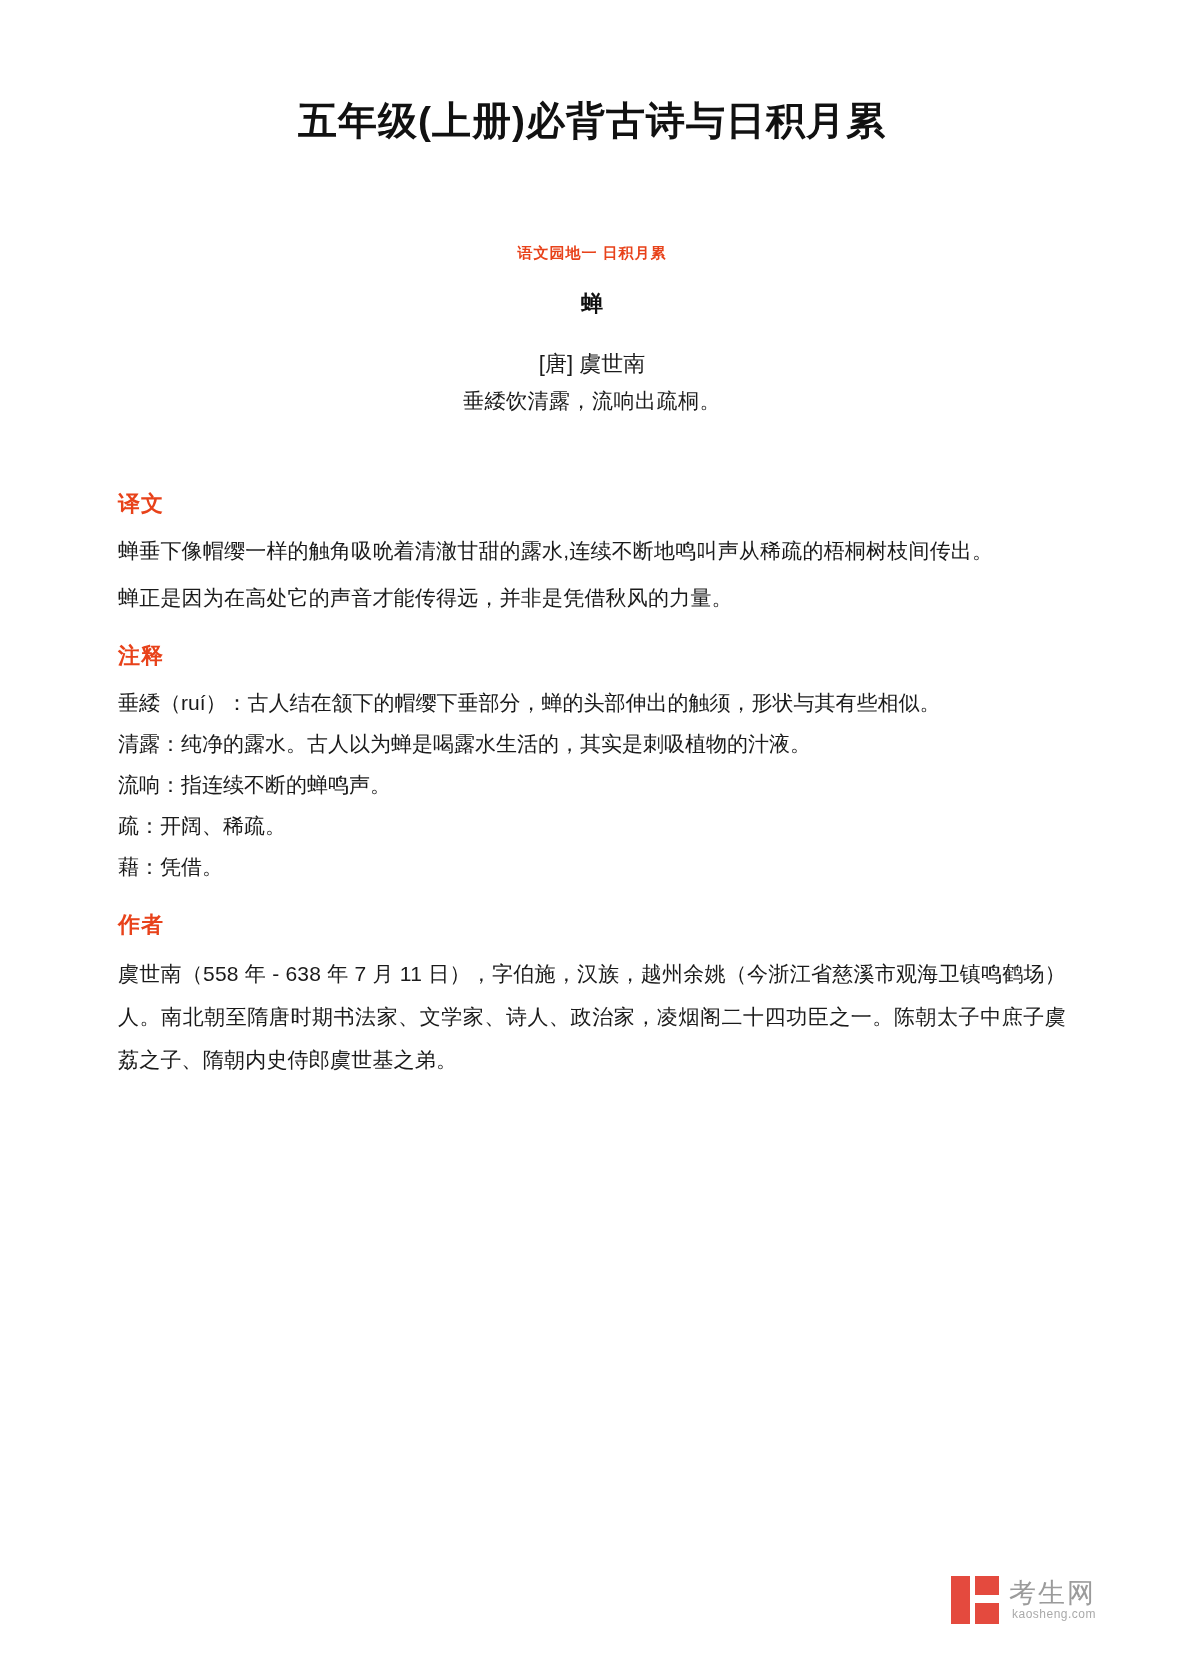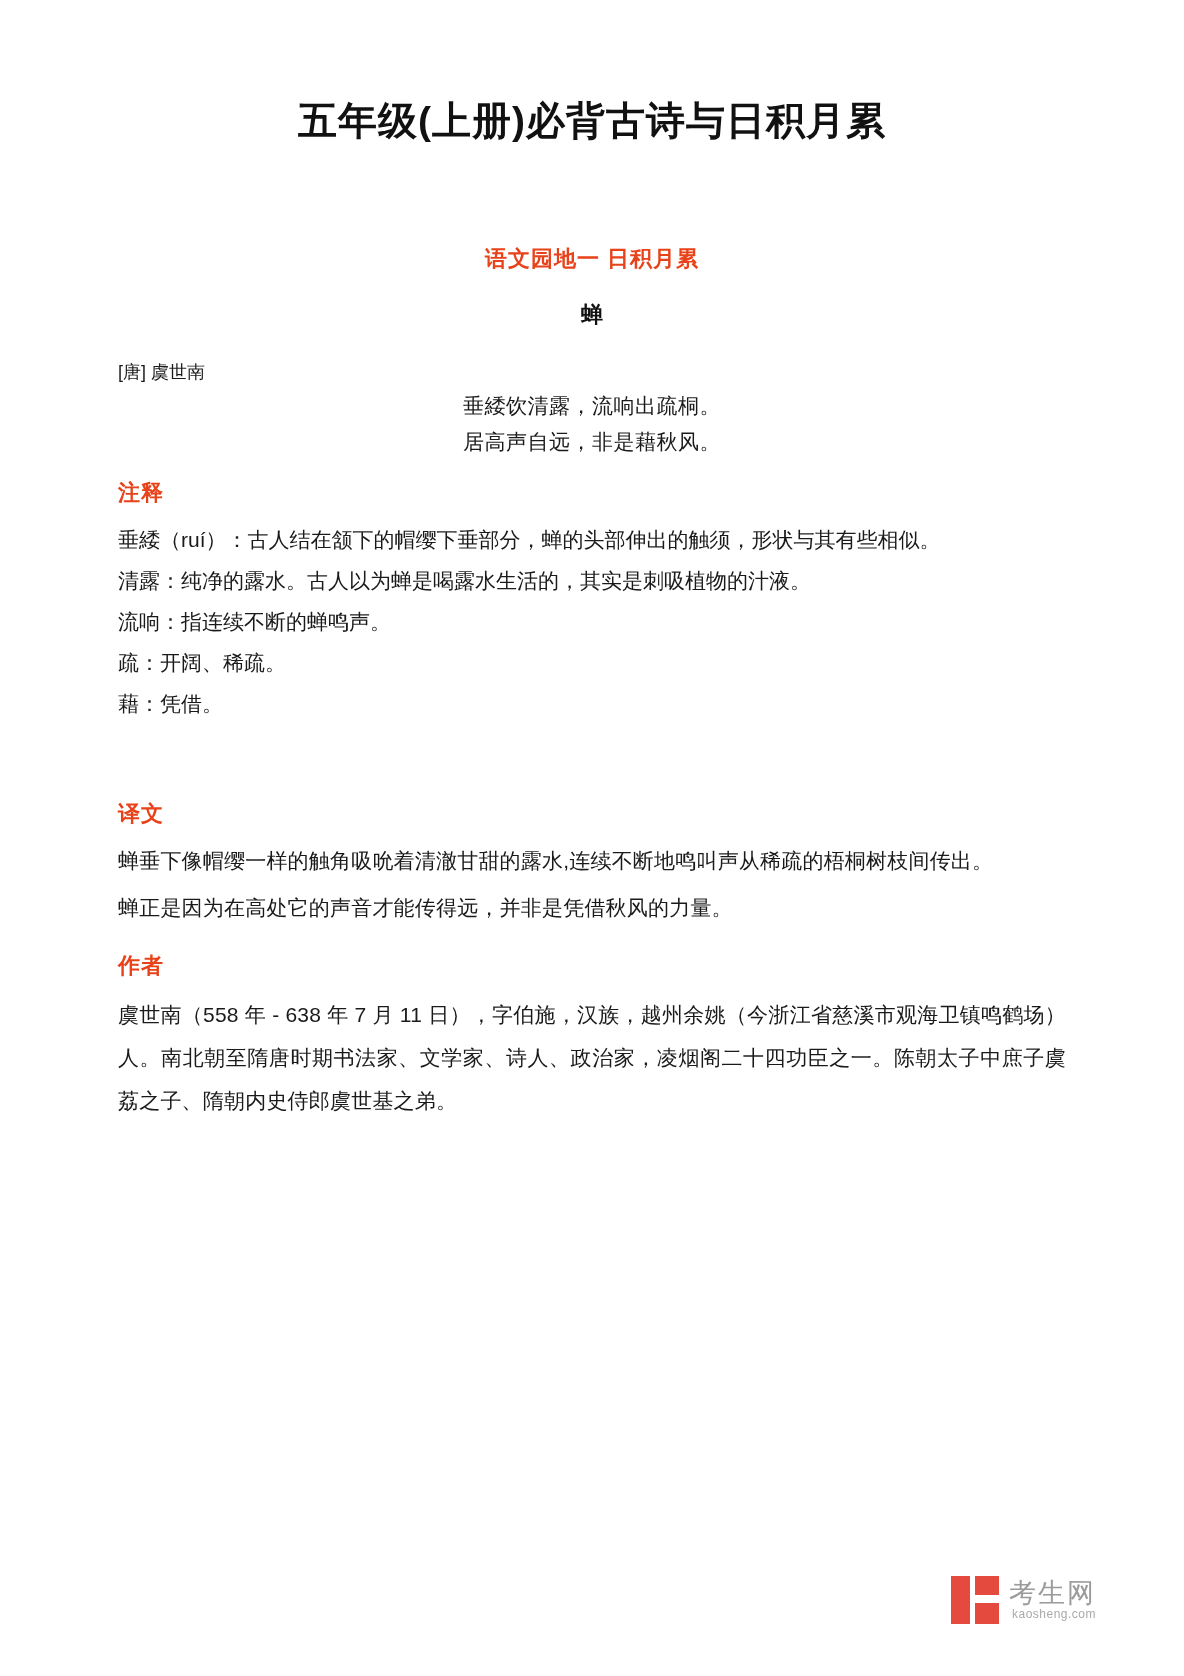--- a/index.html
+++ b/index.html
@@ -26,34 +26,35 @@
     text-align: center;
     font-size: 39px;
     font-weight: bold;
     letter-spacing: 1px;
     margin: 18px 0 0 0;
     color: #111111;
   }
   .section-heading {
     text-align: center;
     color: #e8421a;
-    font-size: 22px;
+    font-size: 15px;
     font-weight: bold;
     margin-top: 96px;
     letter-spacing: 1px;
   }
   .poem-title {
     text-align: center;
     font-size: 22px;
     font-weight: bold;
     margin-top: 26px;
     color: #111111;
   }
   .poem-author {
-    font-size: 18px;
+    text-align: center;
+    font-size: 22px;
     margin-top: 30px;
     color: #1a1a1a;
   }
   .poem-line {
     text-align: center;
     font-size: 21px;
     margin-top: 8px;
     color: #1a1a1a;
     letter-spacing: 0.5px;
   }
@@ -143,35 +144,34 @@
 
   <h1 class="doc-title">五年级(上册)必背古诗与日积月累</h1>
 
   <div class="section-heading">语文园地一  日积月累</div>
 
   <div class="poem-title">蝉</div>
 
   <div class="poem-author">[唐] 虞世南</div>
 
   <div class="poem-line">垂緌饮清露，流响出疏桐。</div>
-  <div class="poem-line">居高声自远，非是藉秋风。</div>
+
+  <div class="block" style="margin-top:74px;">
+    <div class="block-label">译文</div>
+    <p class="para">蝉垂下像帽缨一样的触角吸吮着清澈甘甜的露水,连续不断地鸣叫声从稀疏的梧桐树枝间传出。</p>
+    <p class="para">蝉正是因为在高处它的声音才能传得远，并非是凭借秋风的力量。</p>
+  </div>
 
   <div class="block" style="margin-top:22px;">
     <div class="block-label">注释</div>
     <p class="note-line">垂緌（ruí）：古人结在颔下的帽缨下垂部分，蝉的头部伸出的触须，形状与其有些相似。</p>
     <p class="note-line">清露：纯净的露水。古人以为蝉是喝露水生活的，其实是刺吸植物的汁液。</p>
     <p class="note-line">流响：指连续不断的蝉鸣声。</p>
     <p class="note-line">疏：开阔、稀疏。</p>
     <p class="note-line">藉：凭借。</p>
-  </div>
-
-  <div class="block" style="margin-top:74px;">
-    <div class="block-label">译文</div>
-    <p class="para">蝉垂下像帽缨一样的触角吸吮着清澈甘甜的露水,连续不断地鸣叫声从稀疏的梧桐树枝间传出。</p>
-    <p class="para">蝉正是因为在高处它的声音才能传得远，并非是凭借秋风的力量。</p>
   </div>
 
   <div class="block author-block" style="margin-top:22px;">
     <div class="block-label">作者</div>
     <p class="para">虞世南（558 年 - 638 年 7 月 11 日），字伯施，汉族，越州余姚（今浙江省慈溪市观海卫镇鸣鹤场）人。南北朝至隋唐时期书法家、文学家、诗人、政治家，凌烟阁二十四功臣之一。陈朝太子中庶子虞荔之子、隋朝内史侍郎虞世基之弟。</p>
   </div>
 
   <div class="watermark">
     <div class="wm-logo">
       <div class="bar1"></div>

